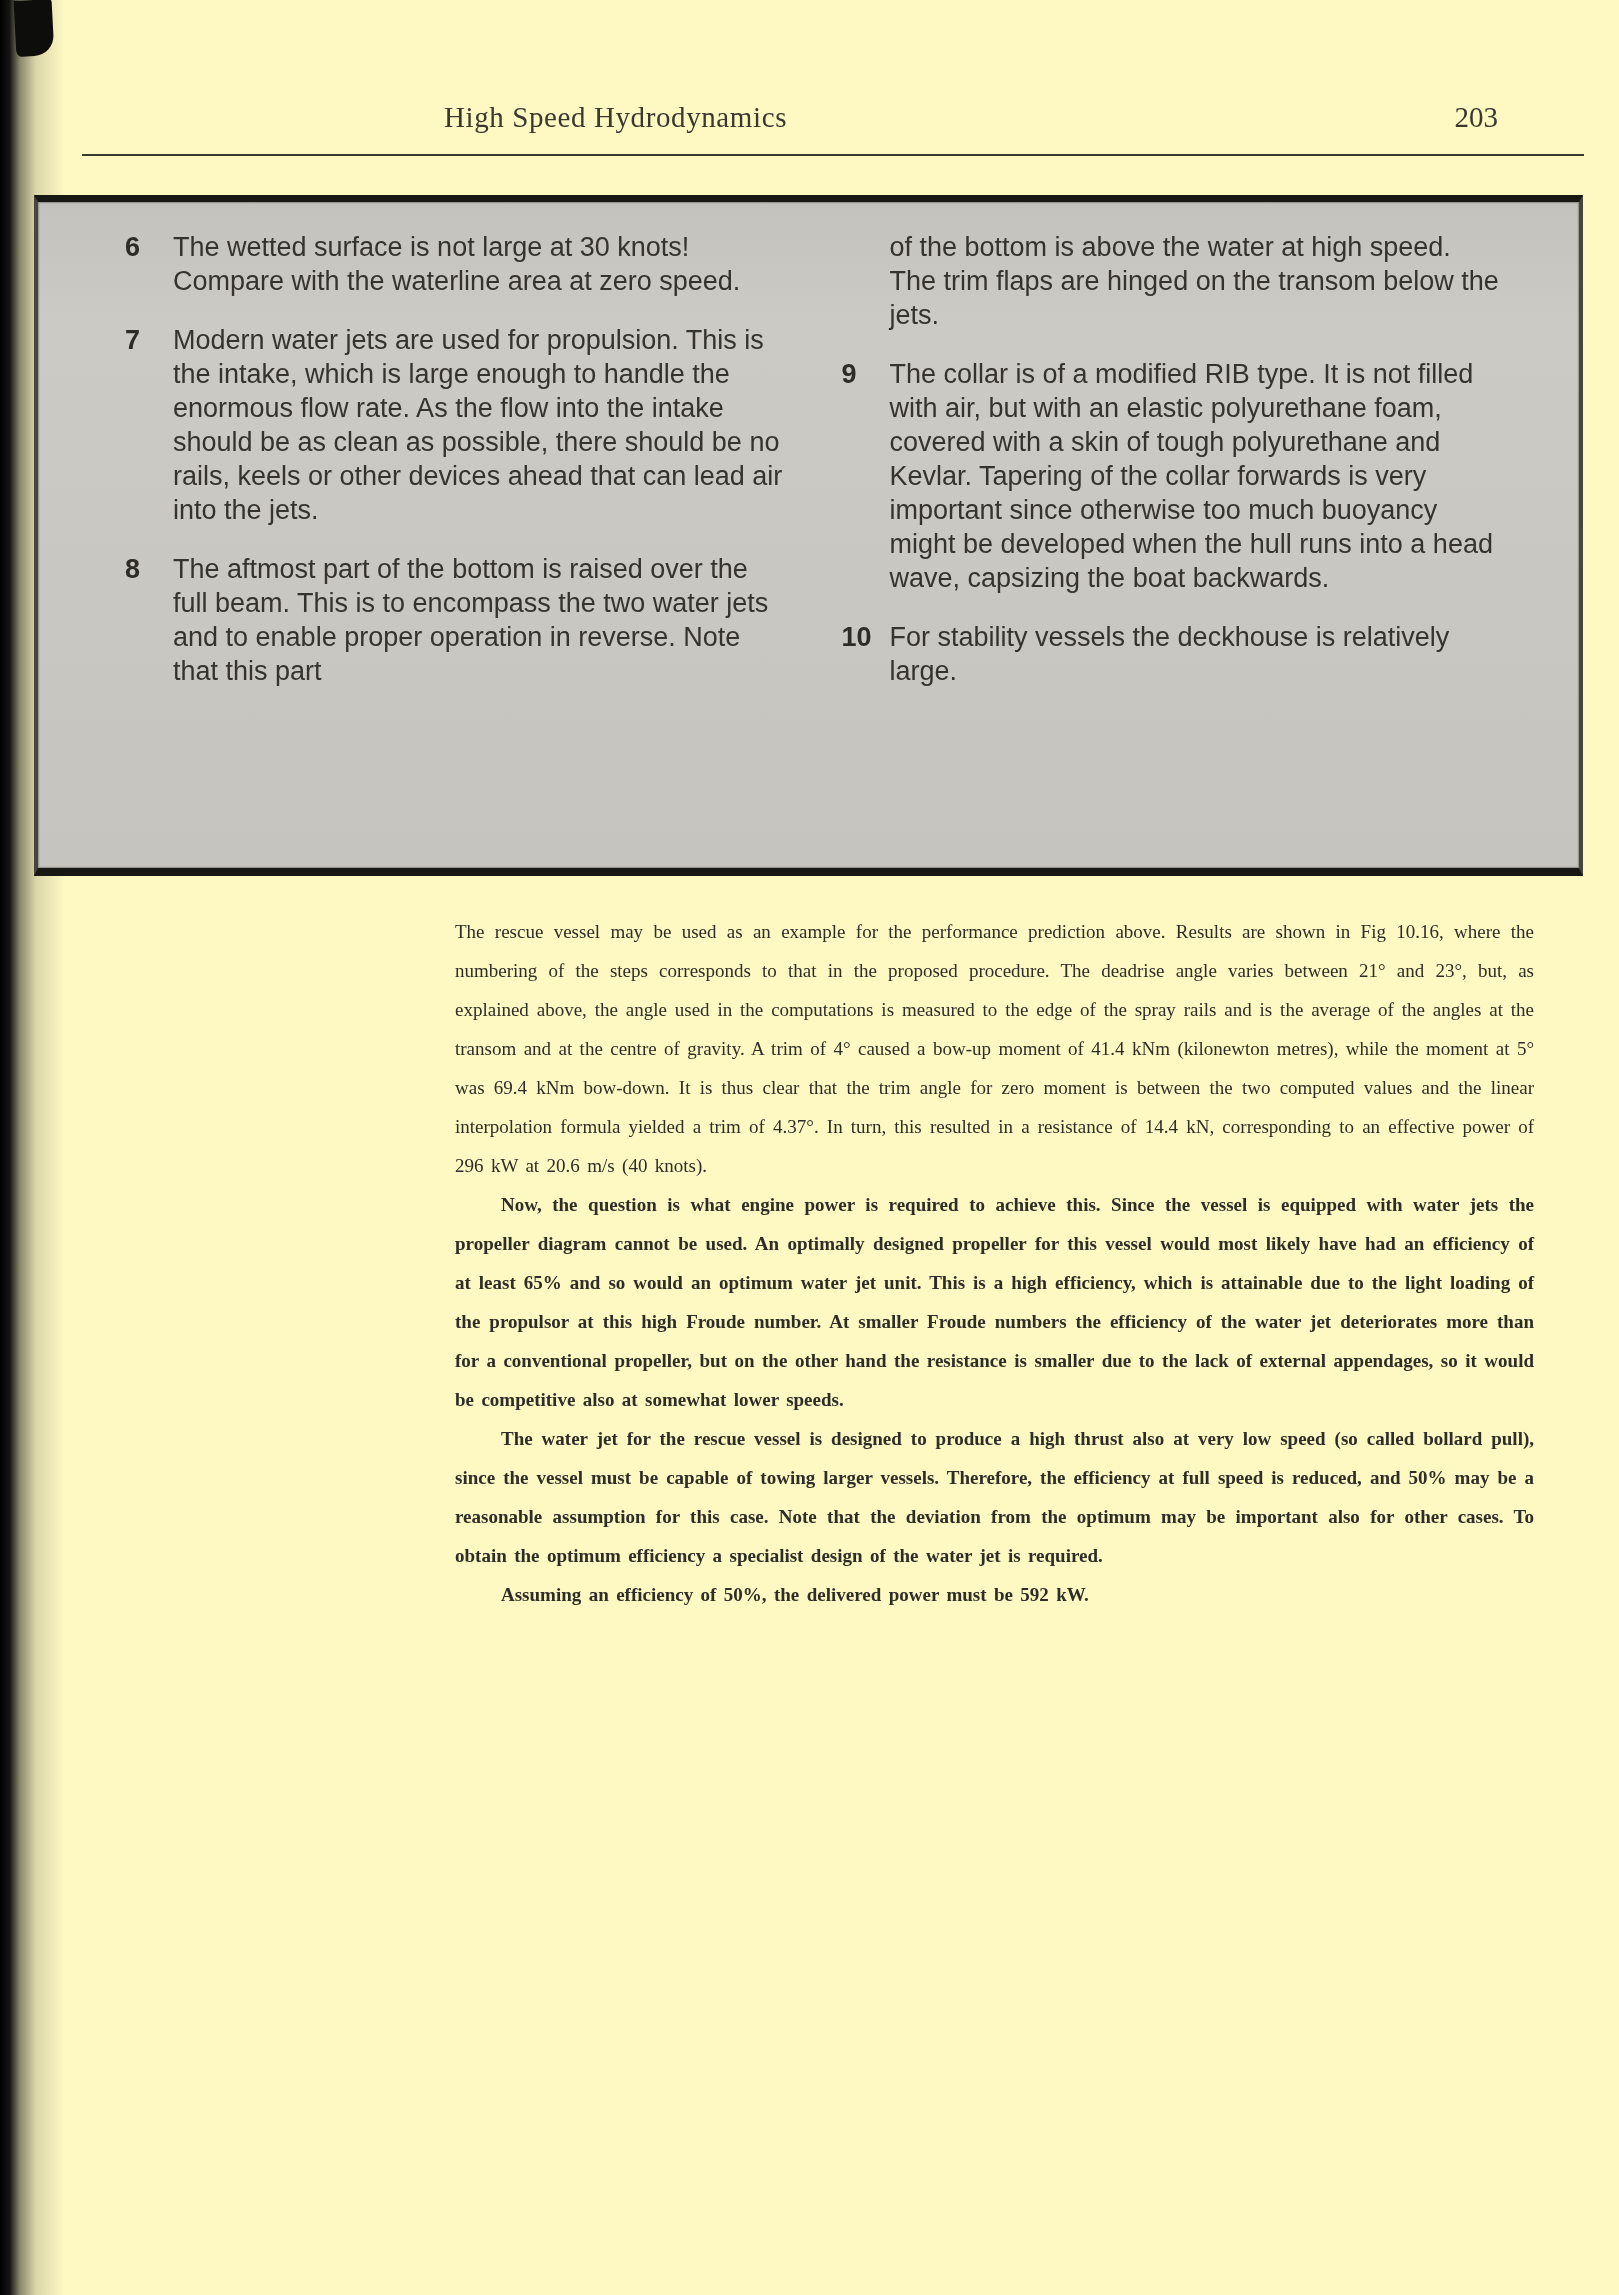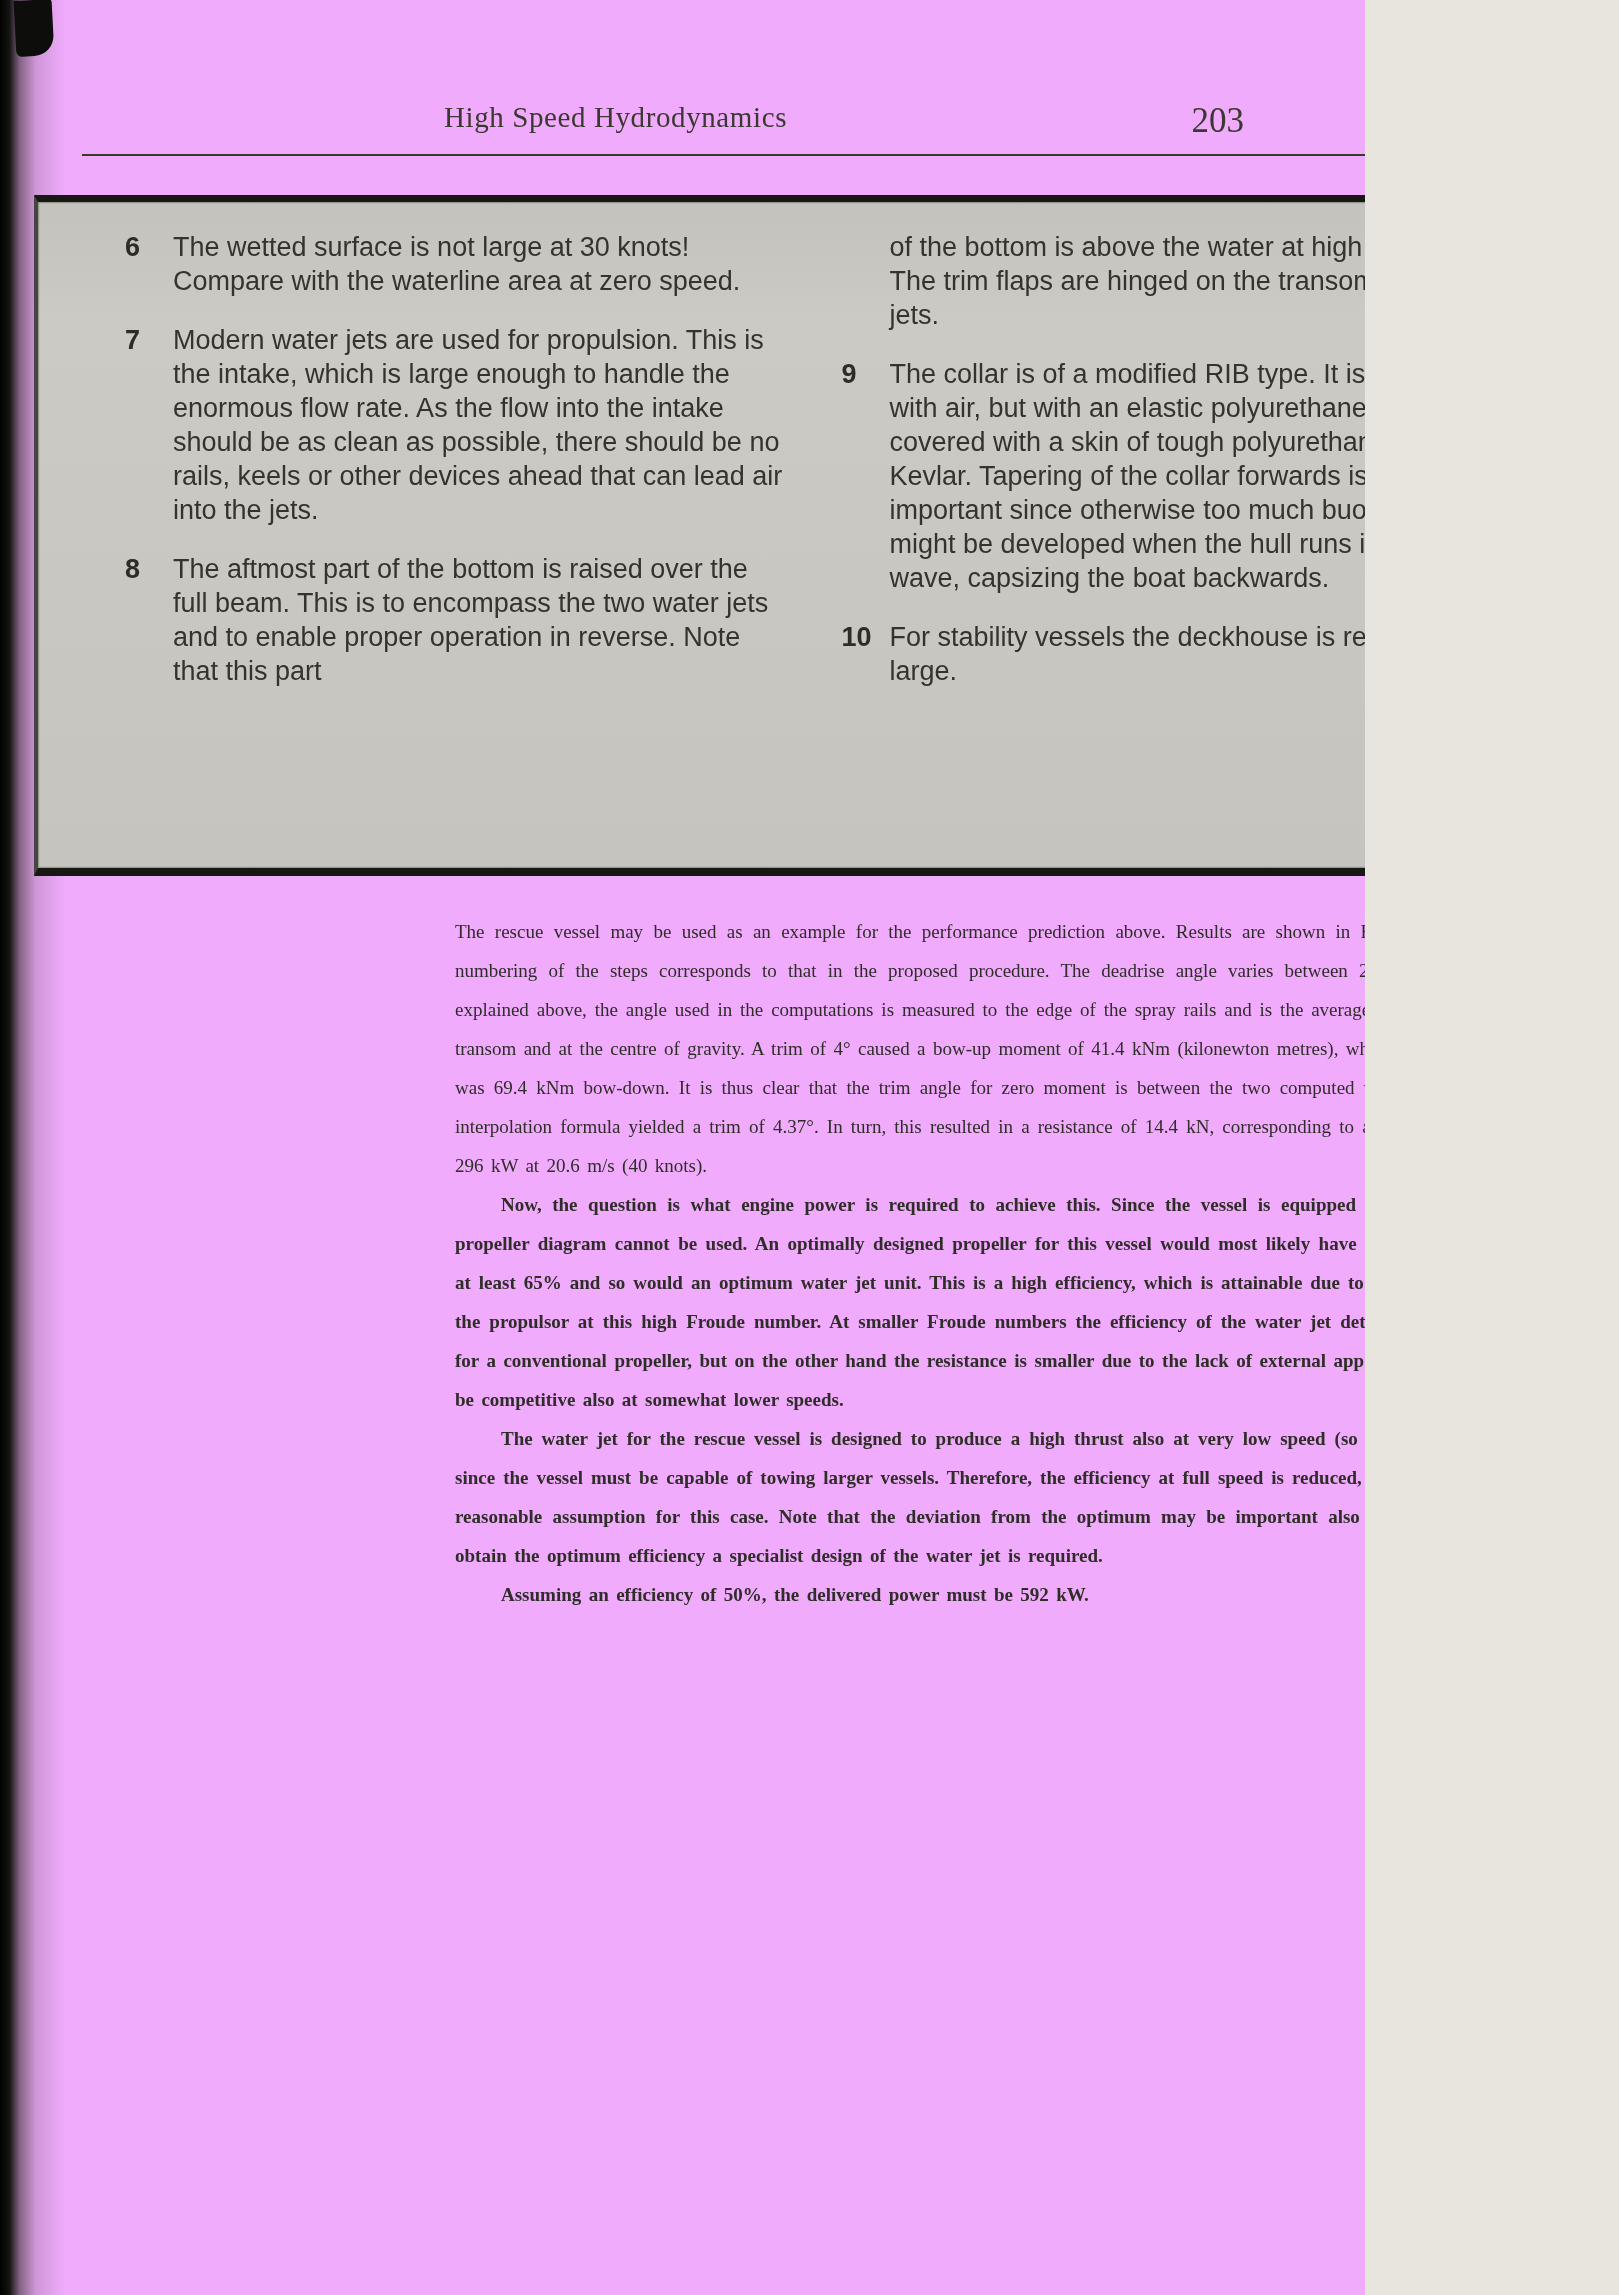--- a/index.html
+++ b/index.html
@@ -2,23 +2,23 @@
 <html style="font-size:9.4px"><head>
 <meta charset="utf-8">
 <style>
   html, body {
     margin: 0;
     padding: 0;
     background: #e8e5de;
   }
   .page {
     position: relative;
-    width: 1365px;
+    width: 1619px;
     height: 2295px;
-    background: #f0abfc;
+    background: #fef9c3;
     overflow: hidden;
     font-family: "Liberation Serif", "DejaVu Serif", serif;
     color: #33312c;
   }
   
   .edge-left {
     position: absolute;
     left: 0; top: 0; bottom: 0;
     width: 65px;
     background: linear-gradient(to right,
@@ -44,21 +44,21 @@
     left: 444px;
     font-size: 29px;
     letter-spacing: 0.6px;
     color: #3a382f;
     white-space: nowrap;
   }
   .page-number {
     position: absolute;
     top: 101px;
     right: 121px;
-    font-size: 35px;
+    font-size: 29px;
     color: #3a382f;
   }
   .header-rule {
     position: absolute;
     top: 154px;
     left: 82px;
     width: 1502px;
     height: 2.4px;
     background: #3b392f;
   }

